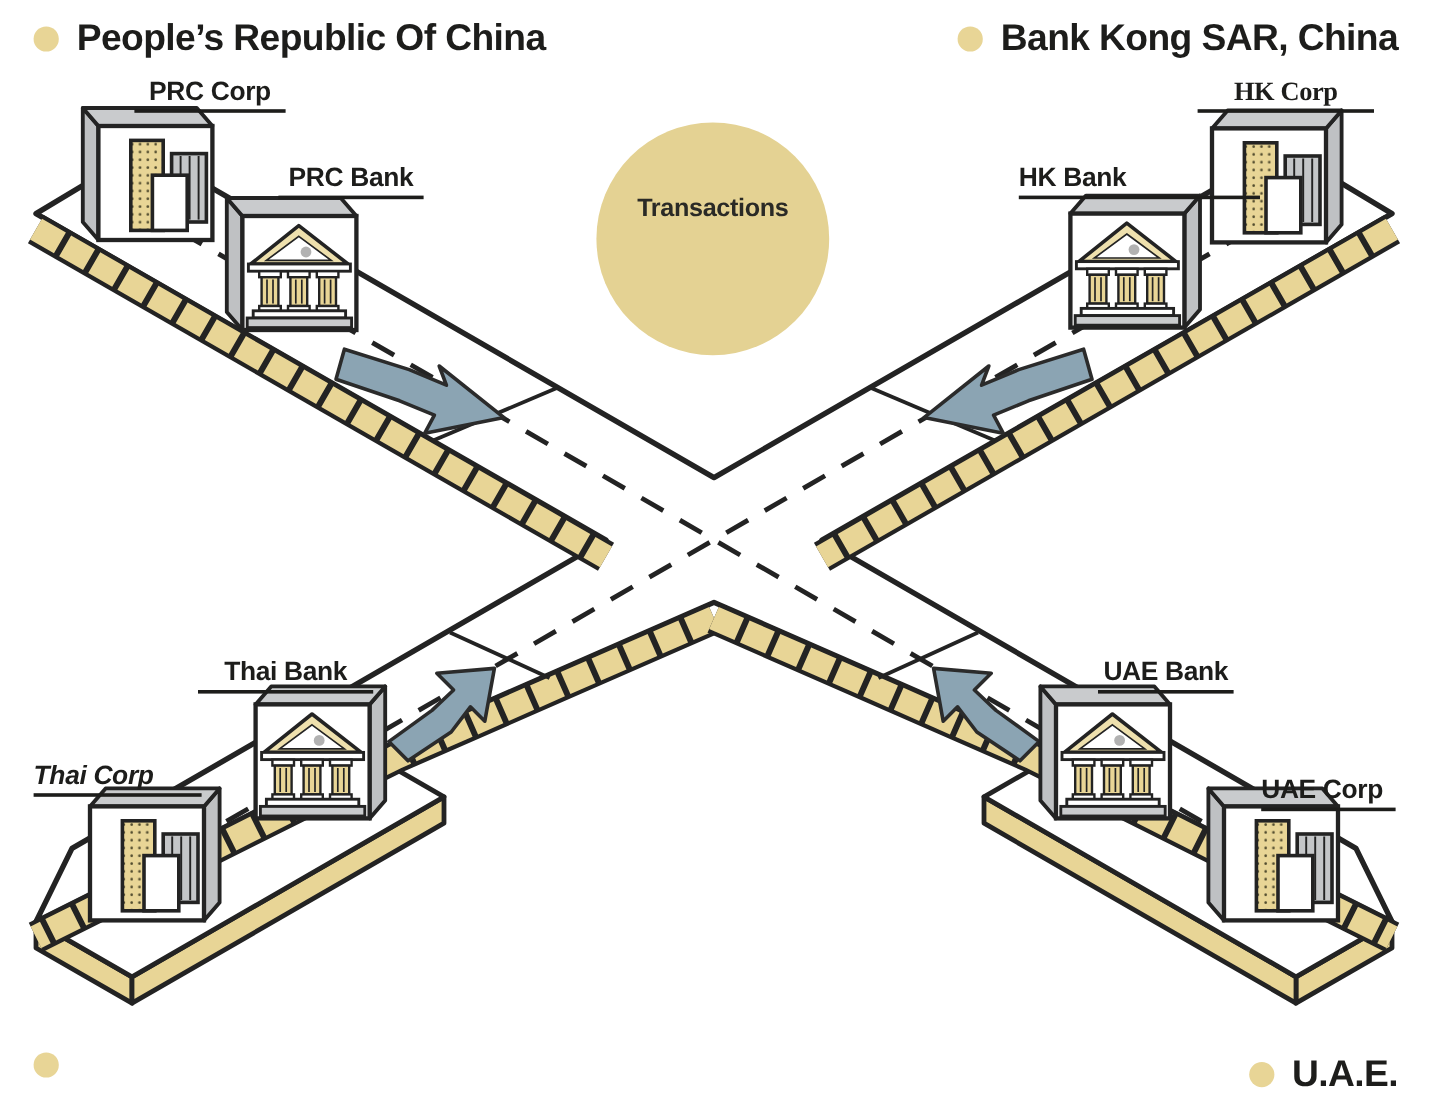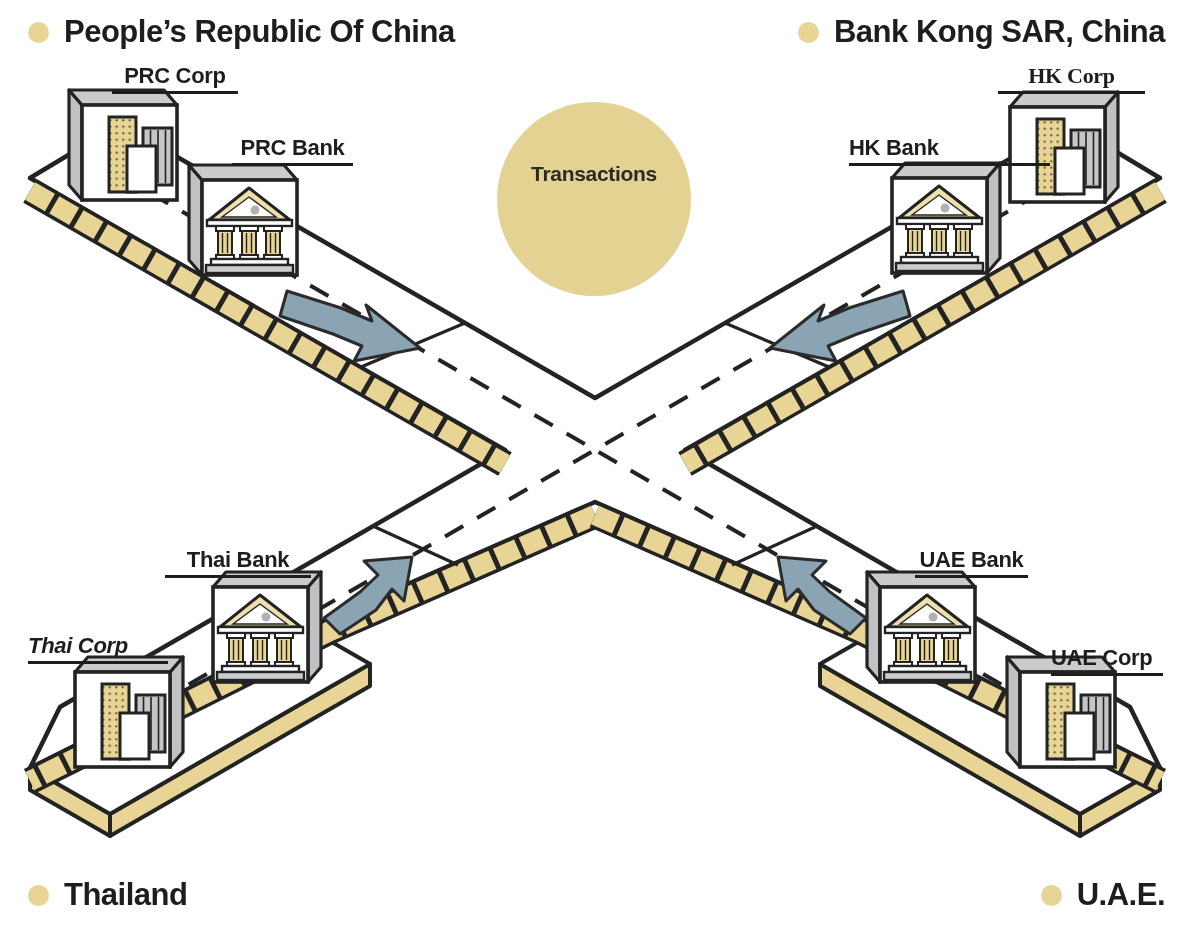--- a/index.html
+++ b/index.html
@@ -181,21 +181,20 @@
 <div class="header-row" style="left:28px;top:14px;">
   <span class="region-dot"></span>
   <span>People’s Republic Of China</span>
 </div>
 <div class="header-row" style="right:26px;top:14px;">
   <span class="region-dot"></span>
   <span>Bank Kong SAR, China</span>
 </div>
 <div class="header-row" style="left:28px;top:877px;">
   <span class="region-dot"></span>
-  <span>Thailand</span>
 </div>
 <div class="header-row" style="right:26px;top:877px;">
   <span class="region-dot"></span>
   <span>U.A.E.</span>
 </div>
 
 <div class="entity-label" style="left:112px;top:64px;width:126px;text-align:center;">PRC Corp</div>
 <div class="entity-label" style="left:232px;top:136px;width:121px;text-align:center;">PRC Bank</div>
 <div class="entity-label" style="left:998px;top:64px;width:147px;text-align:center;font-family:Liberation Serif, serif;">HK Corp</div>
 <div class="entity-label" style="left:849px;top:136px;width:201px;text-align:left;">HK Bank</div>

